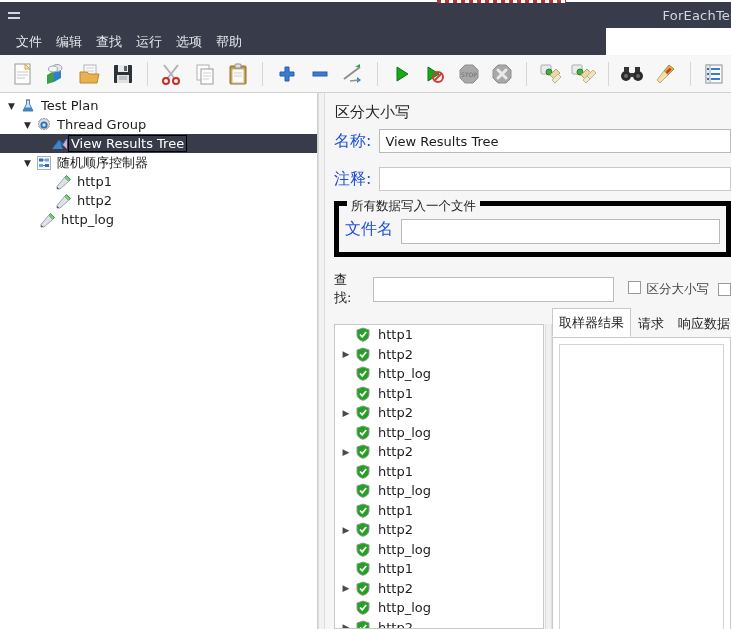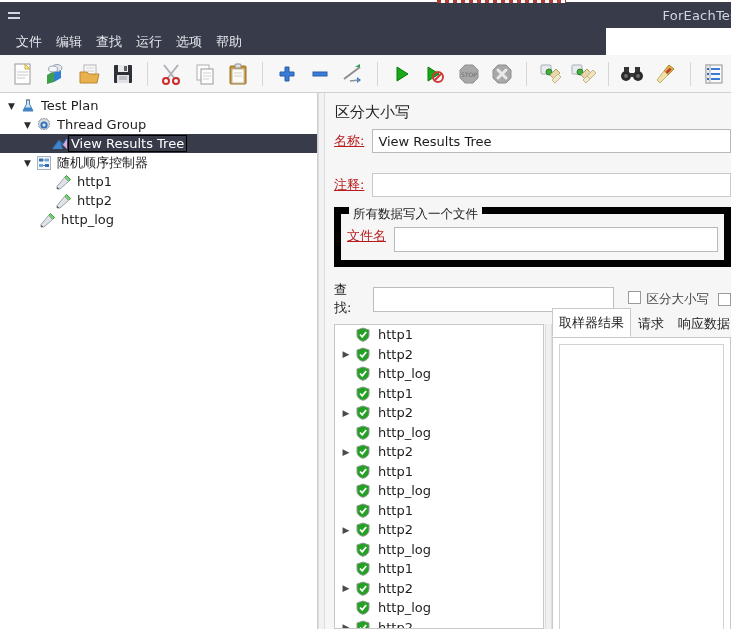--- a/index.html
+++ b/index.html
@@ -98,30 +98,30 @@
     width: 15px; flex: 0 0 15px; display:flex; align-items:center; justify-content:center;
     font-size: 9px; color:#2b2b2b;
   }
   .trow.sel .twist { color: #ffffff; }
   .ticon { width: 18px; flex: 0 0 18px; display:flex; align-items:center; justify-content:center; }
   .tlabel { padding-left: 4px; }
   .panel-title {
     font-size: 15px; color: #222; padding: 10px 0 7px 10px; white-space: nowrap;
   }
   .fieldrow { display: flex; align-items: center; padding-left: 9px; margin-bottom: 1px; }
-  .fieldlabel { font-size: 13px; color: #b91c1c; white-space: nowrap; text-decoration: underline; }
+  .fieldlabel { font-size: 16px; color: #1d4ed8; white-space: nowrap; }
   .textinput {
     flex: 1; height: 24px; border: 1px solid #b9b9b9; background: #ffffff;
     font-size: 13px; color: #1a1a1a; padding: 0 5px; margin-left: 8px;
     display:flex; align-items:center; overflow:hidden; white-space:nowrap;
   }
   .textinput.flat { border: 1px solid #c9c9c9; }
 
   .groupbox {
-    margin: 10px 0 0 9px; border: 7px solid #000000; position: relative;
+    margin: 10px 0 0 9px; border: 5px solid #000000; position: relative;
     padding: 13px 6px 8px 6px; background: transparent;
   }
   .groupbox > .gtitle {
     position: absolute; top: -8px; left: 8px; background: #f6f6f6;
     padding: 0 4px; font-size: 12.5px; color: #222; white-space: nowrap;
   }
 
   .searchrow { display: flex; align-items: center; padding-left: 9px; margin-top: 14px; }
   .searchrow .lbl { font-size: 13px; color:#222; }
   .searchbox {
@@ -492,21 +492,21 @@
 
   <div class="rightpanel">
 
     <div class="panel-title">区分大小写</div>
 
     <div class="fieldrow">
       <span class="fieldlabel">名称:</span>
       <span class="textinput">View Results Tree</span>
     </div>
 
-    <div class="fieldrow" style="margin-top:20px;">
+    <div class="fieldrow" style="margin-top:14px;">
       <span class="fieldlabel">注释:</span>
       <span class="textinput flat"></span>
     </div>
 
     <div class="groupbox" style="margin-right:0;">
       <div class="gtitle">所有数据写入一个文件</div>
       <div style="display:flex;">
         <span class="fieldlabel">文件名</span>
         <span class="textinput" style="height:25px;"></span>
       </div>

